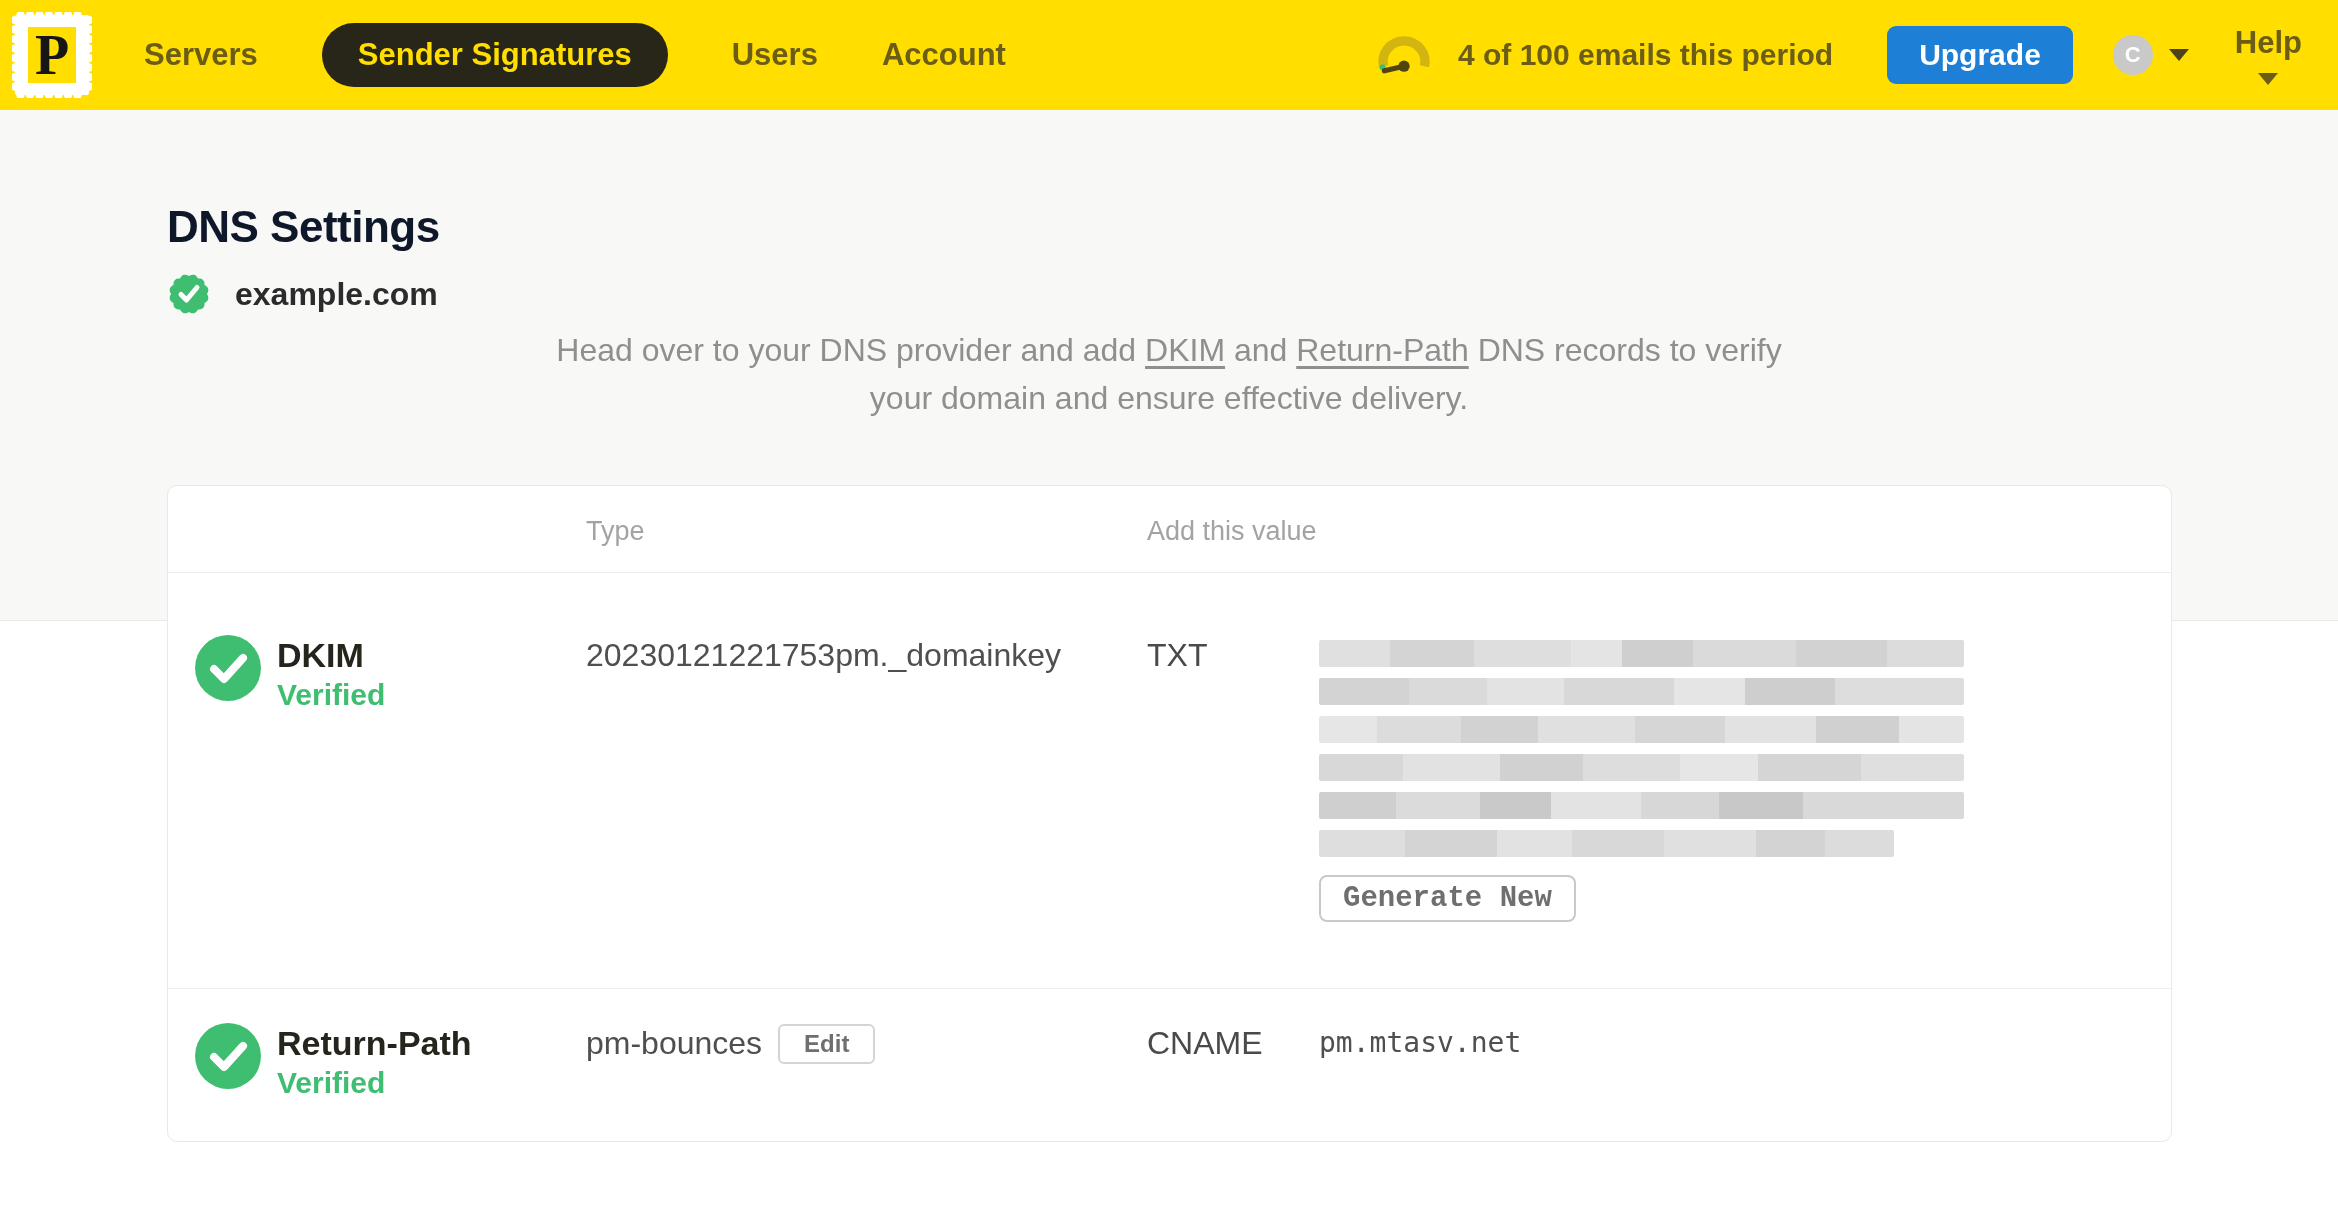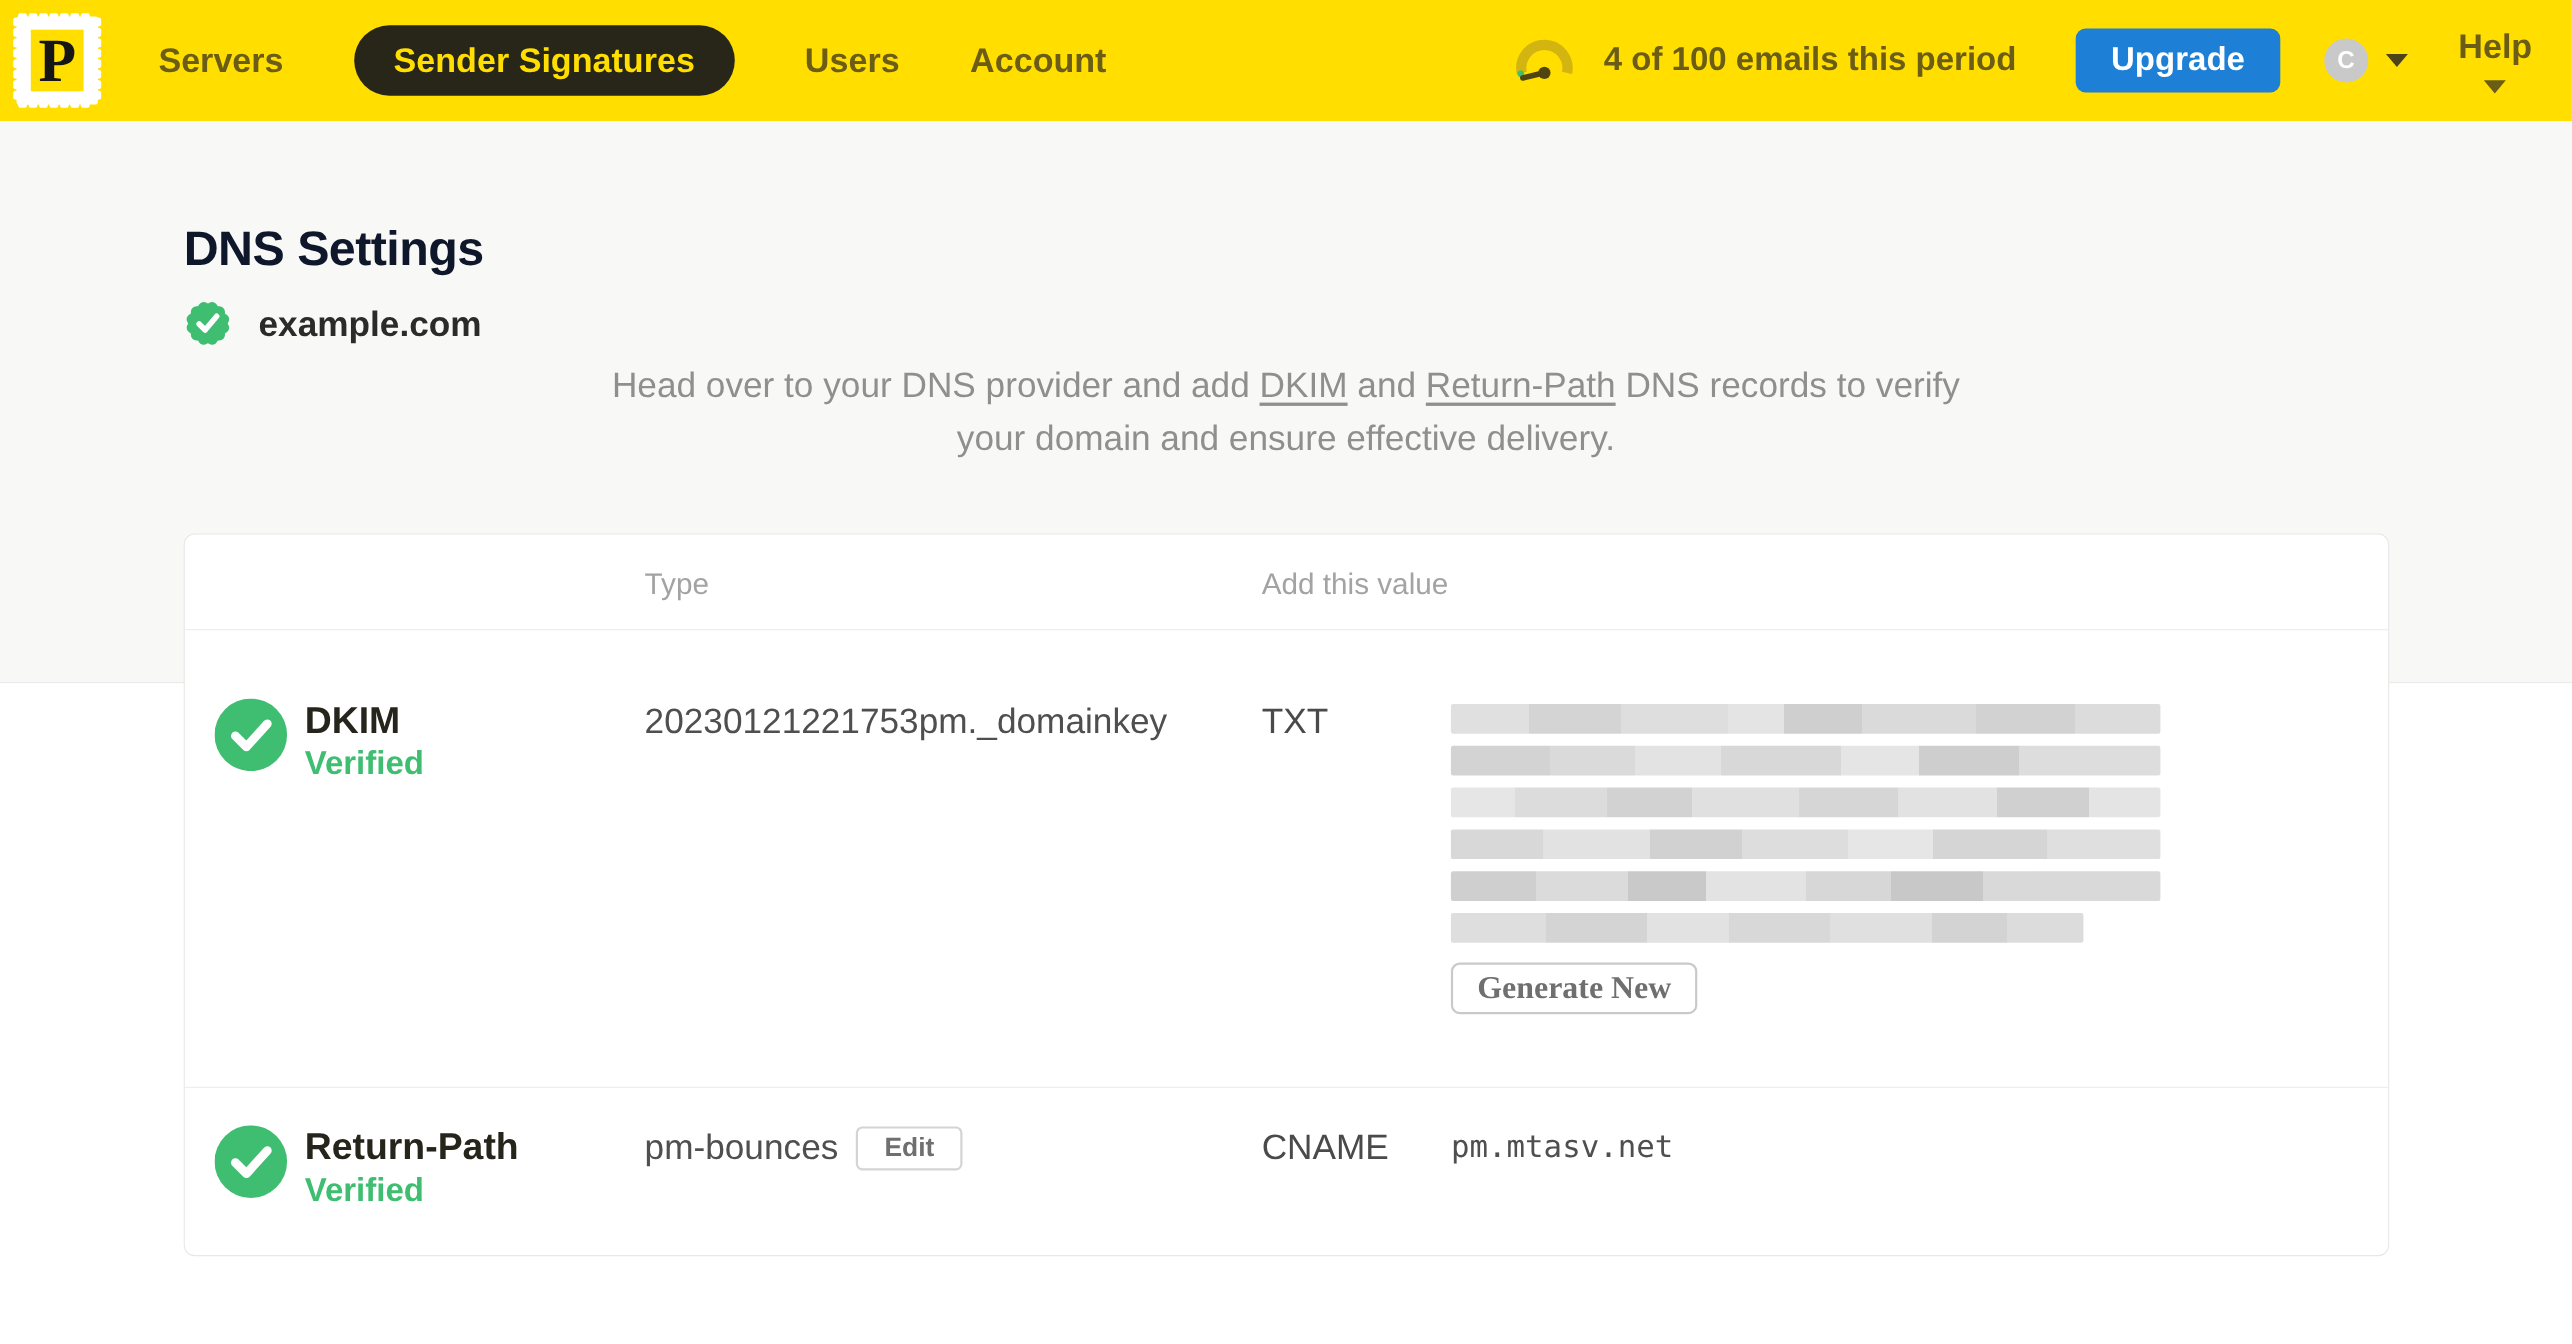--- a/index.html
+++ b/index.html
@@ -110,21 +110,21 @@
   .blur-rows { padding-top:5px; }
   .blur-row { height:27px; width:645px; margin-bottom:11px; border-radius:2px; }
   .blur-row:nth-child(1){ background:linear-gradient(90deg,#e0e0e0 0 11%,#d4d4d4 0 24%,#dedede 0 39%,#e4e4e4 0 47%,#cfcfcf 0 58%,#dadada 0 74%,#d2d2d2 0 88%,#dcdcdc 0 100%); }
   .blur-row:nth-child(2){ background:linear-gradient(90deg,#d3d3d3 0 14%,#dadada 0 26%,#e3e3e3 0 38%,#d8d8d8 0 55%,#e5e5e5 0 66%,#cecece 0 80%,#dddddd 0 100%); }
   .blur-row:nth-child(3){ background:linear-gradient(90deg,#e6e6e6 0 9%,#dcdcdc 0 22%,#d2d2d2 0 34%,#e0e0e0 0 49%,#d6d6d6 0 63%,#e2e2e2 0 77%,#d0d0d0 0 90%,#e4e4e4 0 100%); }
   .blur-row:nth-child(4){ background:linear-gradient(90deg,#d8d8d8 0 13%,#e2e2e2 0 28%,#d1d1d1 0 41%,#dddddd 0 56%,#e6e6e6 0 68%,#d5d5d5 0 84%,#dfdfdf 0 100%); }
   .blur-row:nth-child(5){ background:linear-gradient(90deg,#cfcfcf 0 12%,#dbdbdb 0 25%,#c9c9c9 0 36%,#e3e3e3 0 50%,#d7d7d7 0 62%,#c8c8c8 0 75%,#d9d9d9 0 100%); }
   .blur-row:nth-child(6){ width:575px; background:linear-gradient(90deg,#dedede 0 15%,#d4d4d4 0 31%,#e2e2e2 0 44%,#d8d8d8 0 60%,#e0e0e0 0 76%,#d3d3d3 0 88%,#dcdcdc 0 100%); }
 
   .btn-generate {
-    font-family:Liberation Serif, serif; background:#fff; cursor:pointer;
+    font-family:Liberation Mono, monospace; background:#fff; cursor:pointer;
     border:2px solid #c9c9c9; border-radius:8px;
     font-size:29px; font-weight:700; color:#6f6f6f;
     height:47px; padding:0 22px; margin-top:7px;
   }
 </style>
 </head>
 <body>
 
 <header class="navbar">
   <svg class="logo" viewBox="0 0 80 86">

